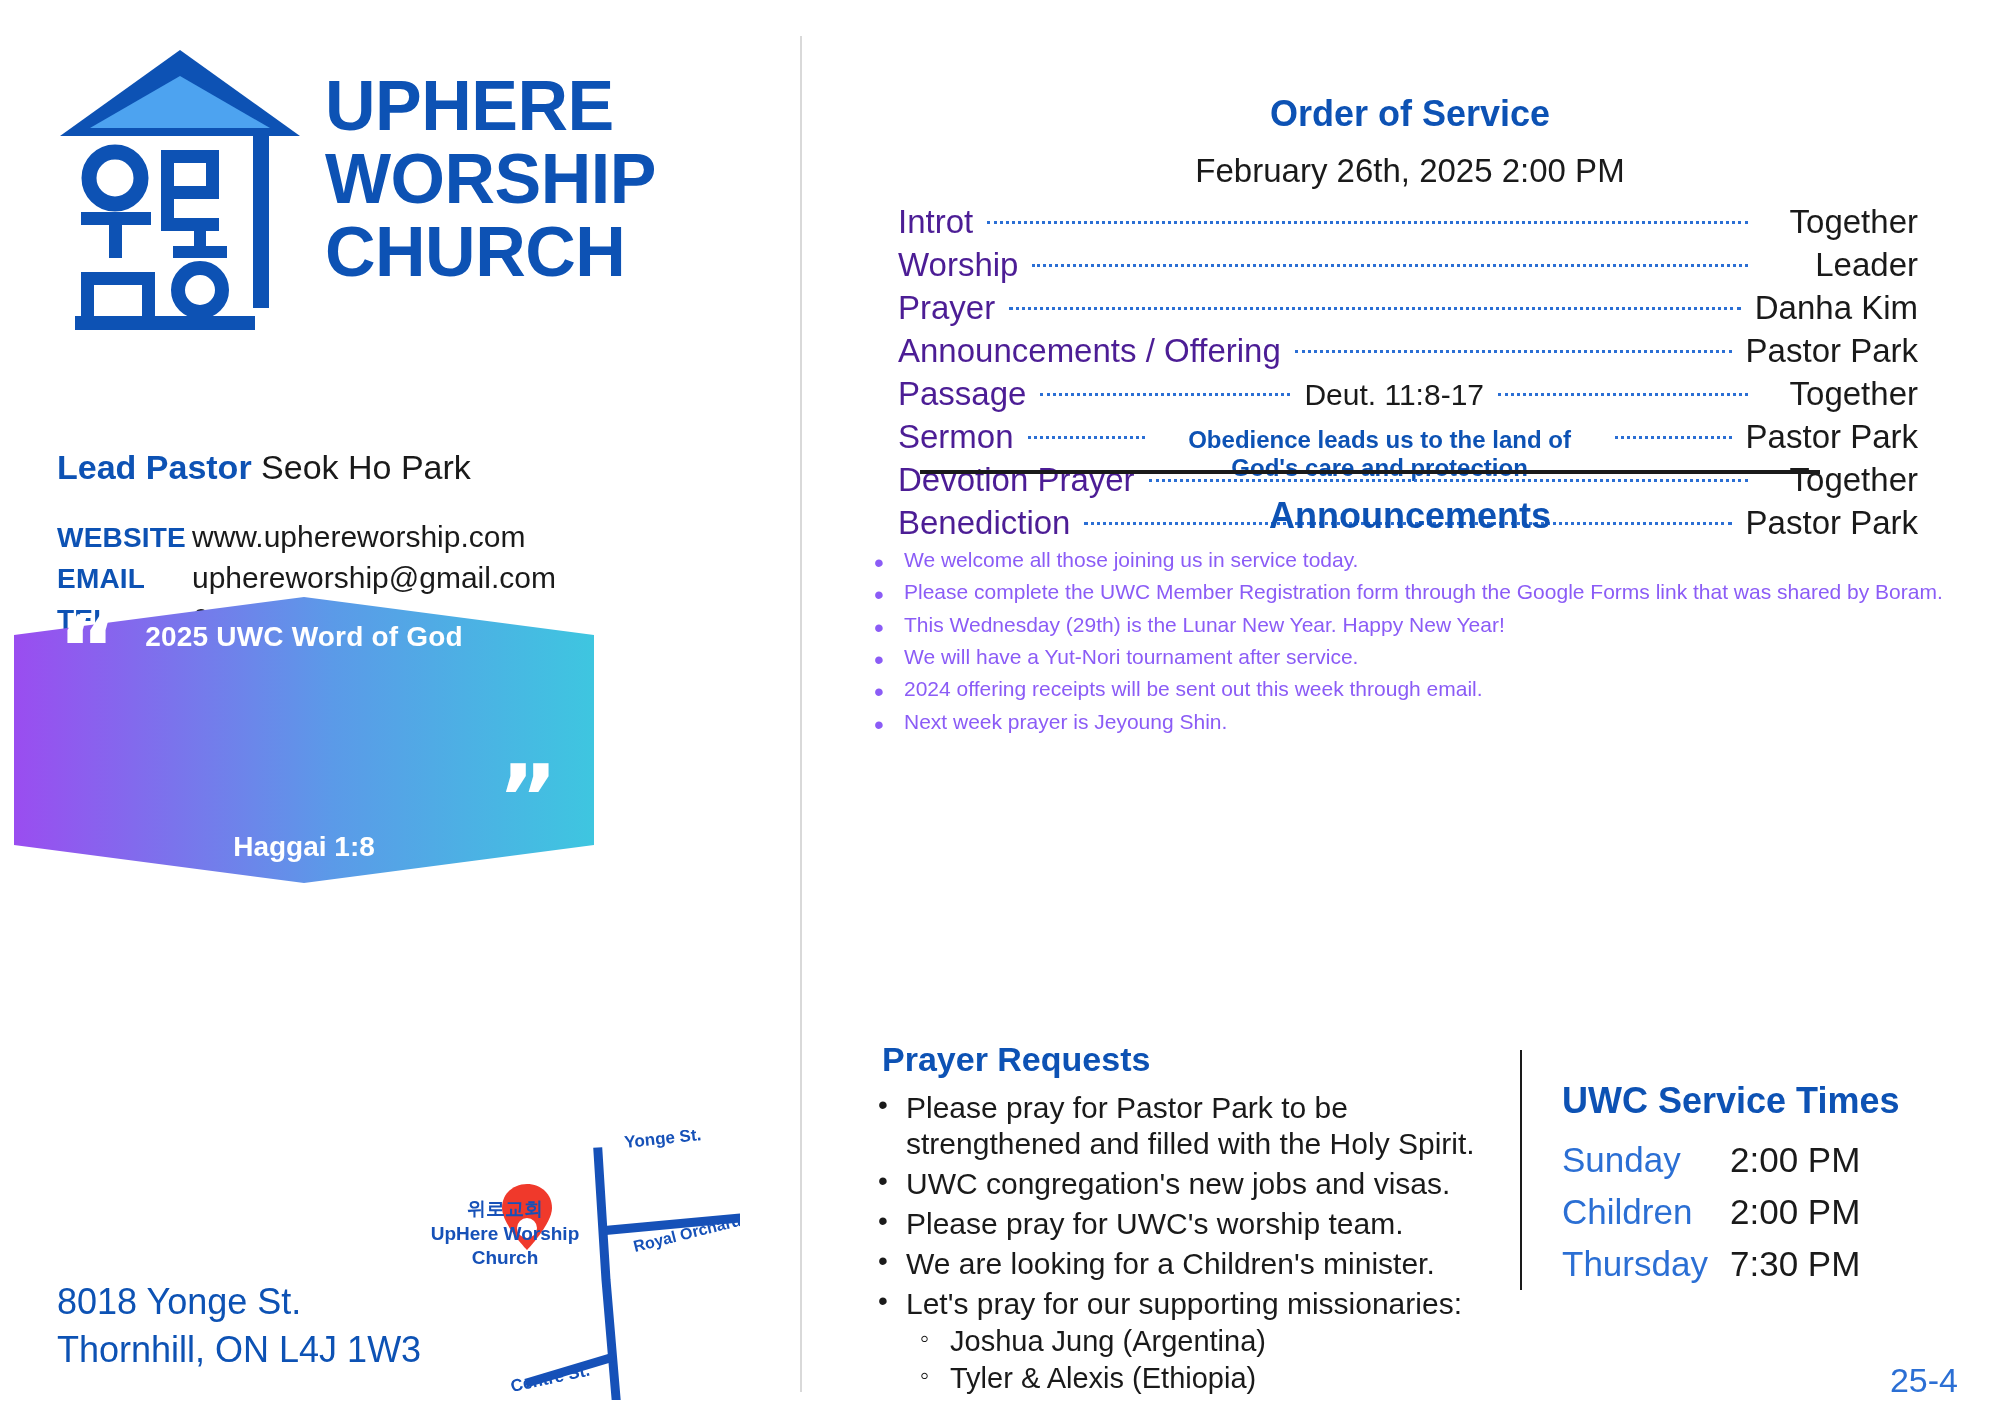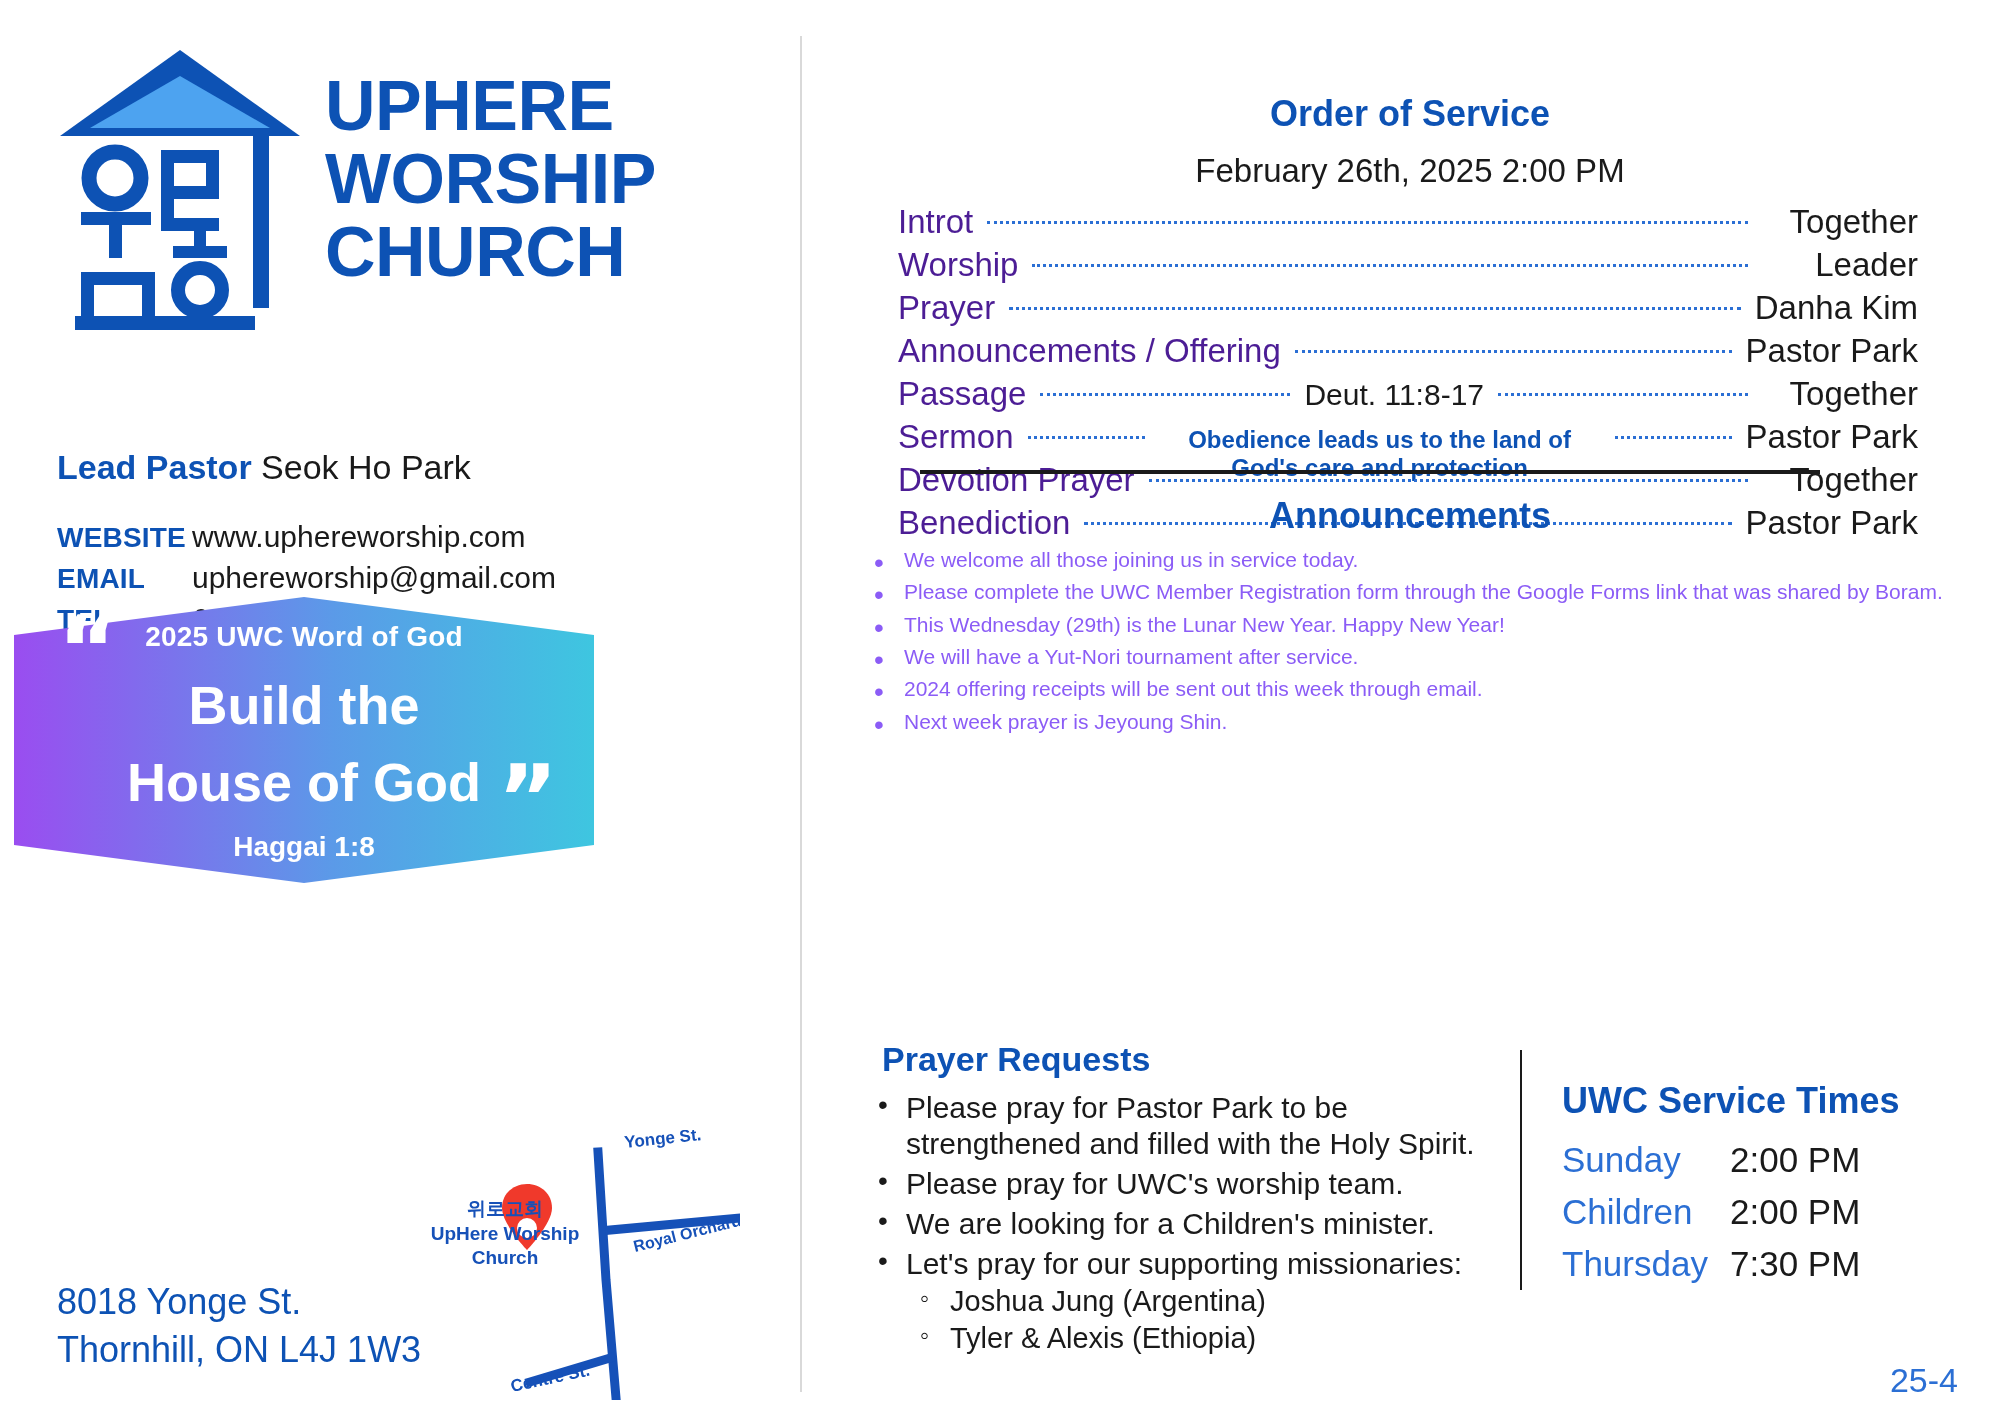--- a/index.html
+++ b/index.html
@@ -241,24 +241,20 @@
             <stop offset="0%" stop-color="#9a4df0"></stop>
             <stop offset="55%" stop-color="#5b9ae8"></stop>
             <stop offset="100%" stop-color="#3ec6e0"></stop>
           </linearGradient>
         </defs>
         <polygon points="0,40 290,2 580,40 580,250 290,288 0,250" fill="url(#bgGrad)"></polygon>
       </svg>
       <div class="banner-content">
         <div class="quote-open">“</div>
         <div class="banner-kicker">2025 UWC Word of God</div>
-        <div class="banner-title">
-          <div>Build the</div>
-          <div>House of God</div>
-        </div>
         <div class="quote-close">”</div>
         <div class="banner-ref">Haggai 1:8</div>
       </div>
     </div>
 
     <div class="address">
       <div>8018 Yonge St.</div>
       <div>Thornhill, ON L4J 1W3</div>
     </div>
 
@@ -341,20 +337,21 @@
       <li>Please complete the UWC Member Registration form through the Google Forms link that was shared by Boram.</li>
       <li>This Wednesday (29th) is the Lunar New Year. Happy New Year!</li>
       <li>We will have a Yut-Nori tournament after service.</li>
       <li>2024 offering receipts will be sent out this week through email.</li>
       <li>Next week prayer is Jeyoung Shin.</li>
     </ul>
 
     <div class="pr-title">Prayer Requests</div>
     <ul class="pr-list">
       <li>Please pray for Pastor Park to be strengthened and filled with the Holy Spirit.</li>
+      <li>UWC congregation's new jobs and visas.</li>
       <li>Please pray for UWC's worship team.</li>
       <li>We are looking for a Children's minister.</li>
       <li>
         <span>Let's pray for our supporting missionaries:</span>
         <ul class="pr-sub">
           <li>Joshua Jung (Argentina)</li>
           <li>Tyler &amp; Alexis (Ethiopia)</li>
         </ul>
       </li>
     </ul>

